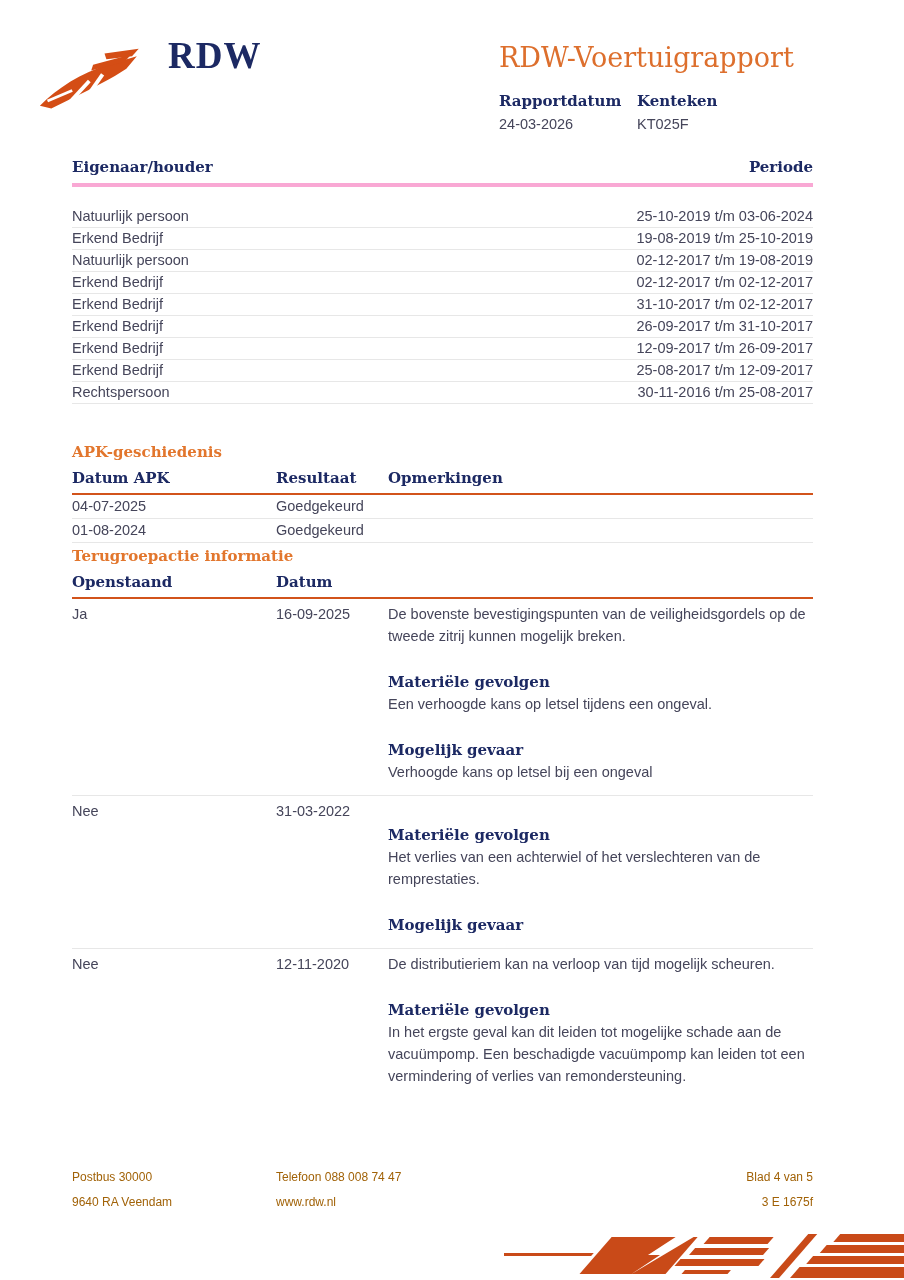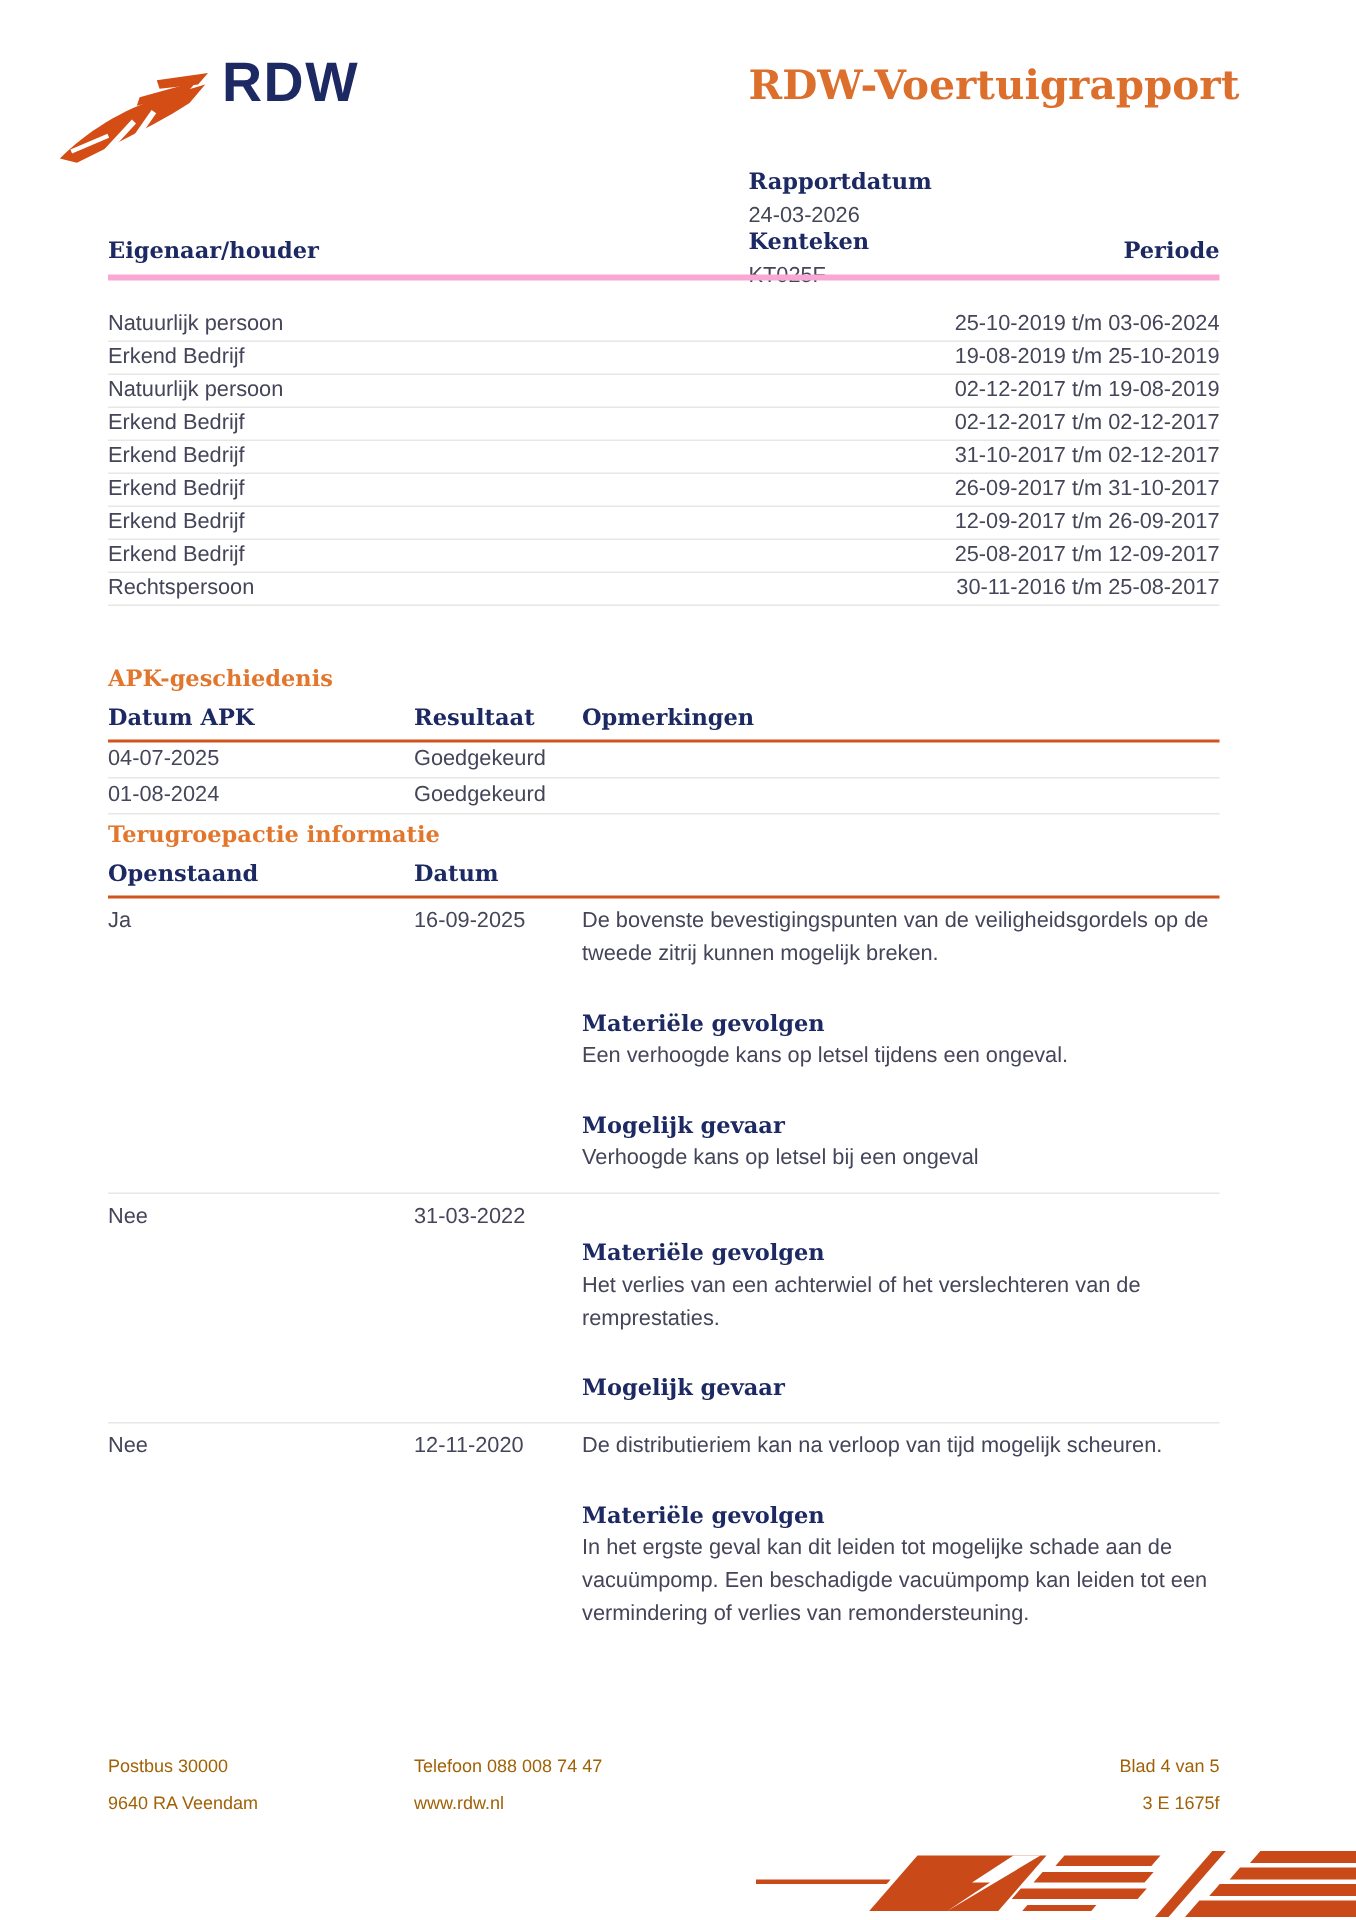--- a/index.html
+++ b/index.html
@@ -6,30 +6,30 @@
   html,body { background:#ffffff; }
   .page {
     position:relative; width:904px; height:1280px; overflow:hidden;
     background:#ffffff; font-family:"Liberation Sans", sans-serif;
     color:#45455a;
   }
 
   
   .logo-feather { position:absolute; left:38px; top:48px; width:114px; height:66px; }
   .logo-text {
-    position:absolute; left:148px; top:34px;
-    font-family:Liberation Sans, sans-serif; font-weight:bold;
+    position:absolute; left:168px; top:34px;
+    font-family:Liberation Serif, serif; font-weight:bold;
     font-size:37px; color:#1c2963; letter-spacing:1px;
   }
   .doc-title {
     position:absolute; left:499px; top:42px;
-    font-family:"DejaVu Serif", serif; font-weight:bold;
+    font-family:"DejaVu Serif", serif; font-weight:normal;
     font-size:27px; color:#dd6f2d; white-space:nowrap;
   }
-  .meta { position:absolute; left:499px; top:112px; width:314px; display:flex;flex-direction:column; }
+  .meta { position:absolute; left:499px; top:92px; width:314px; display:flex; }
   .meta-col { width:138px; }
   .meta-label {
     font-family:"DejaVu Serif", serif; font-weight:bold;
     font-size:15px; color:#1c2963;
   }
   .meta-value { margin-top:6px; font-size:14.5px; color:#45455a; }
 
   
   .content-col { position:absolute; left:72px; width:741px; }
 

